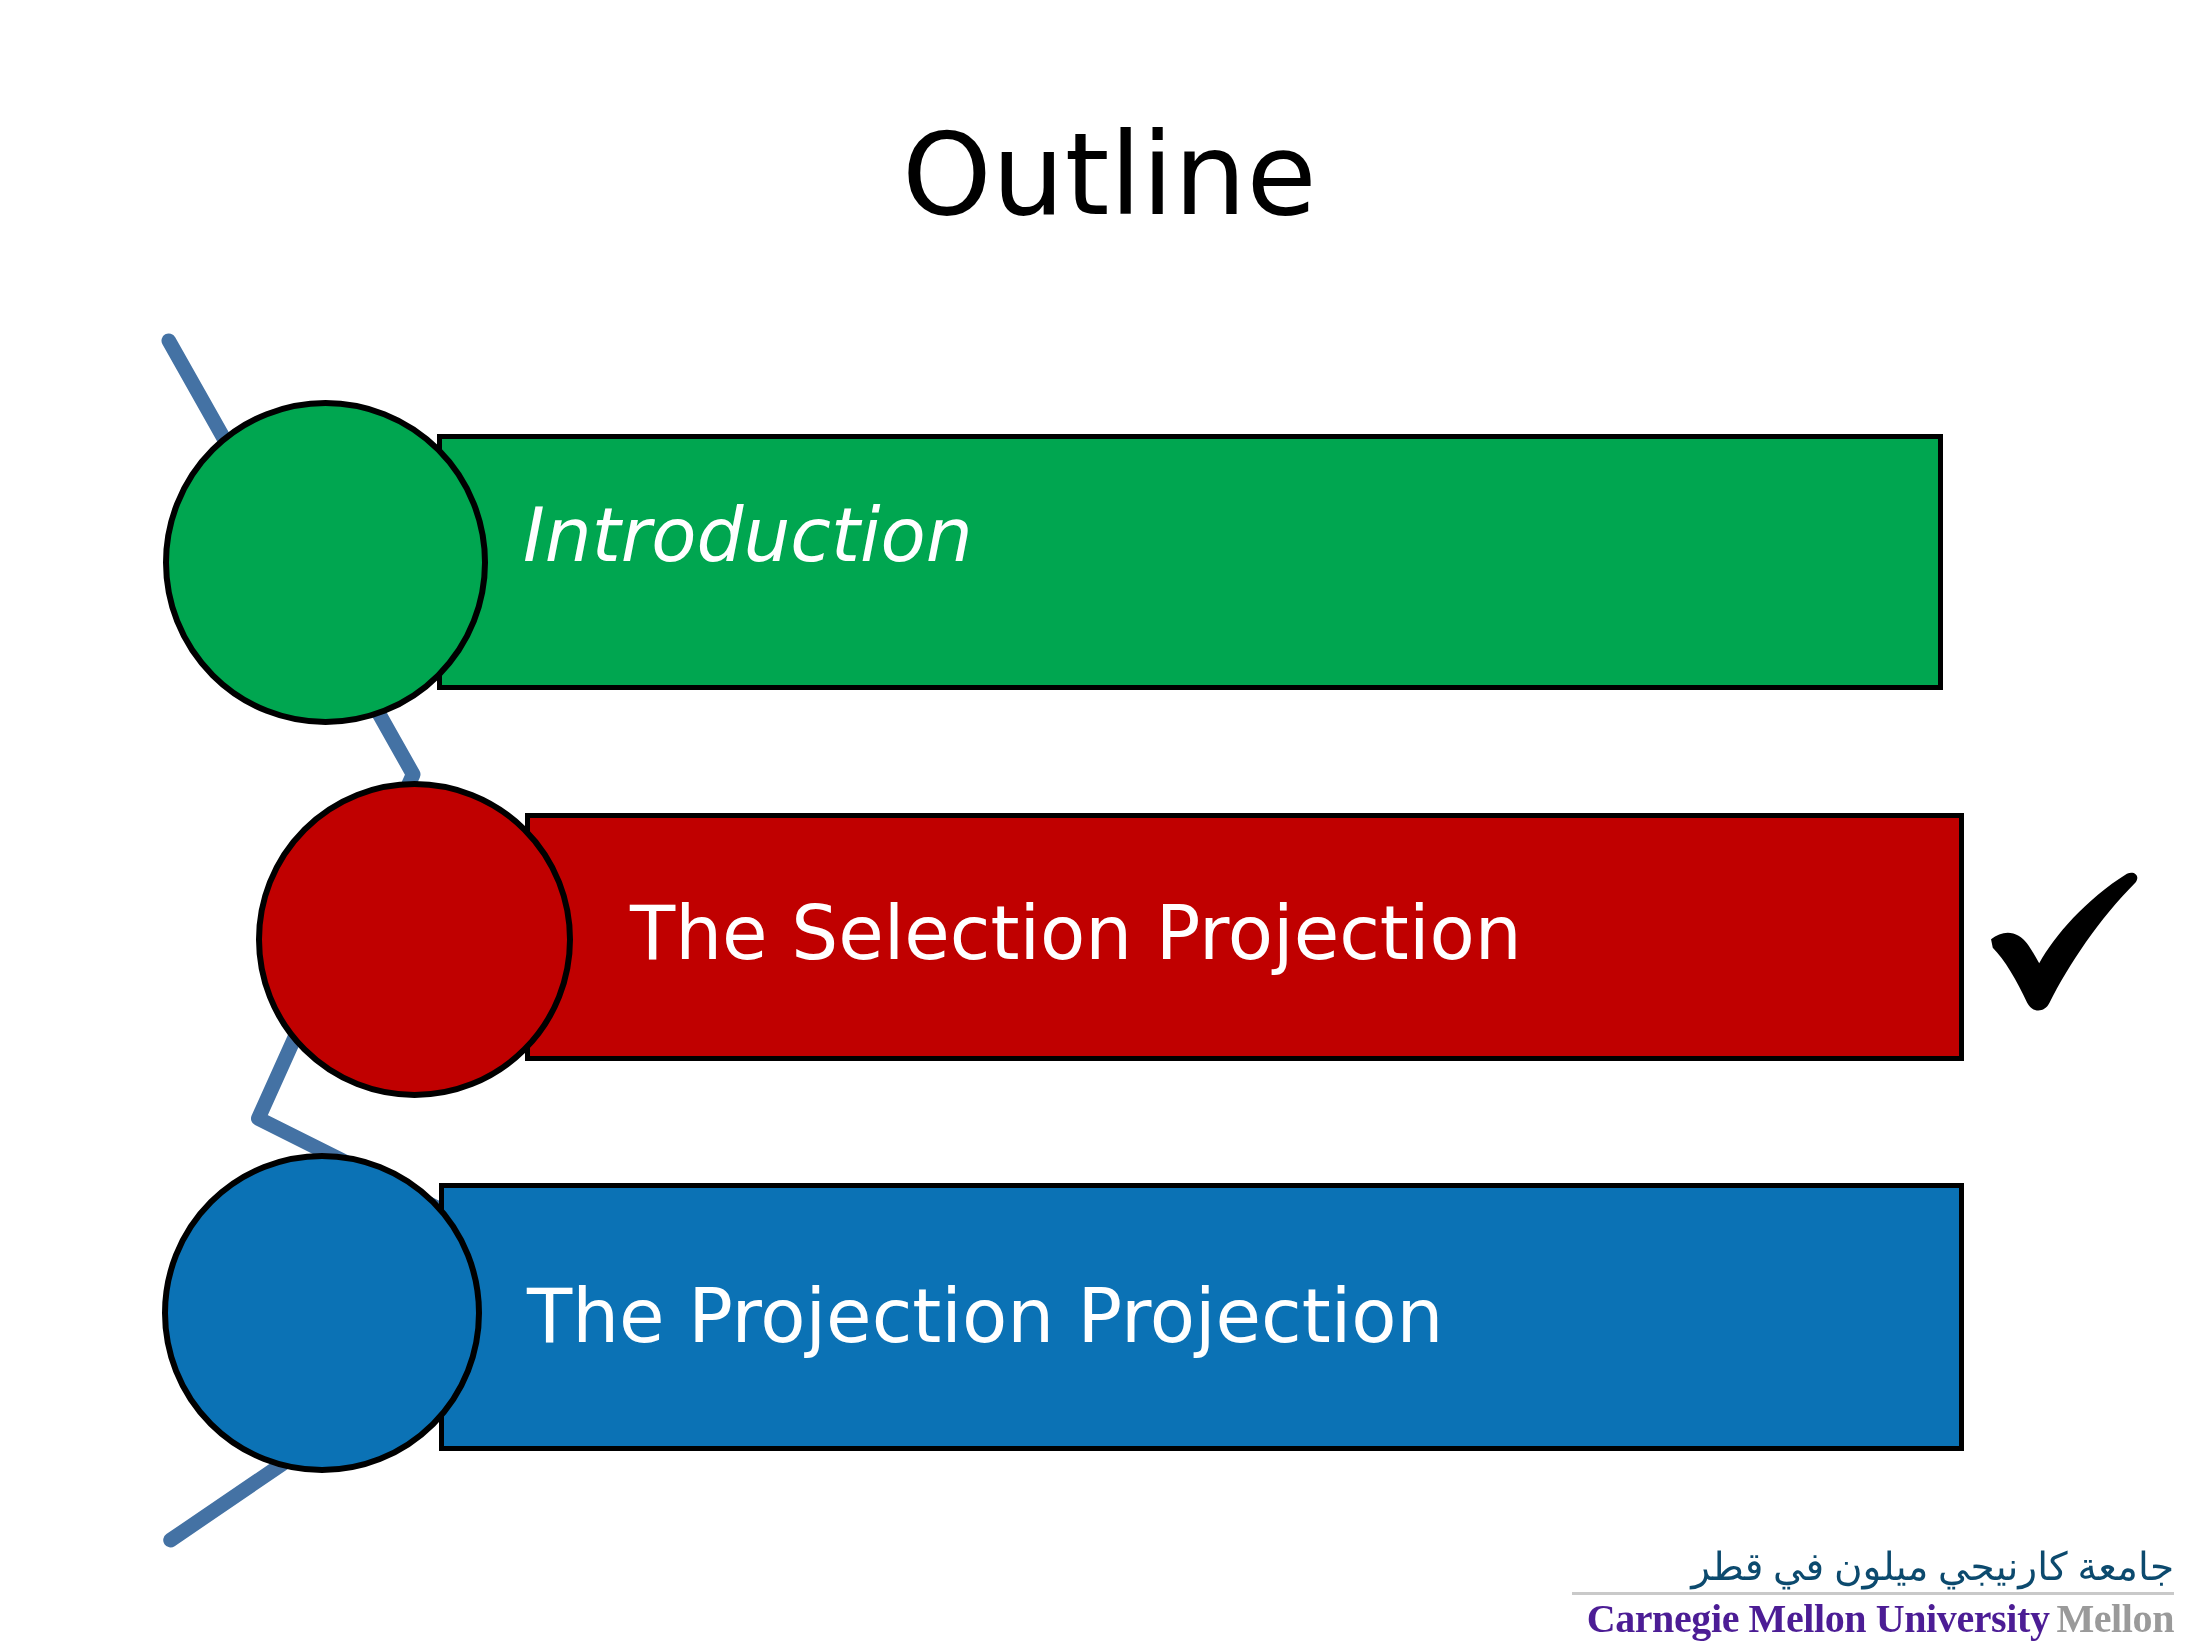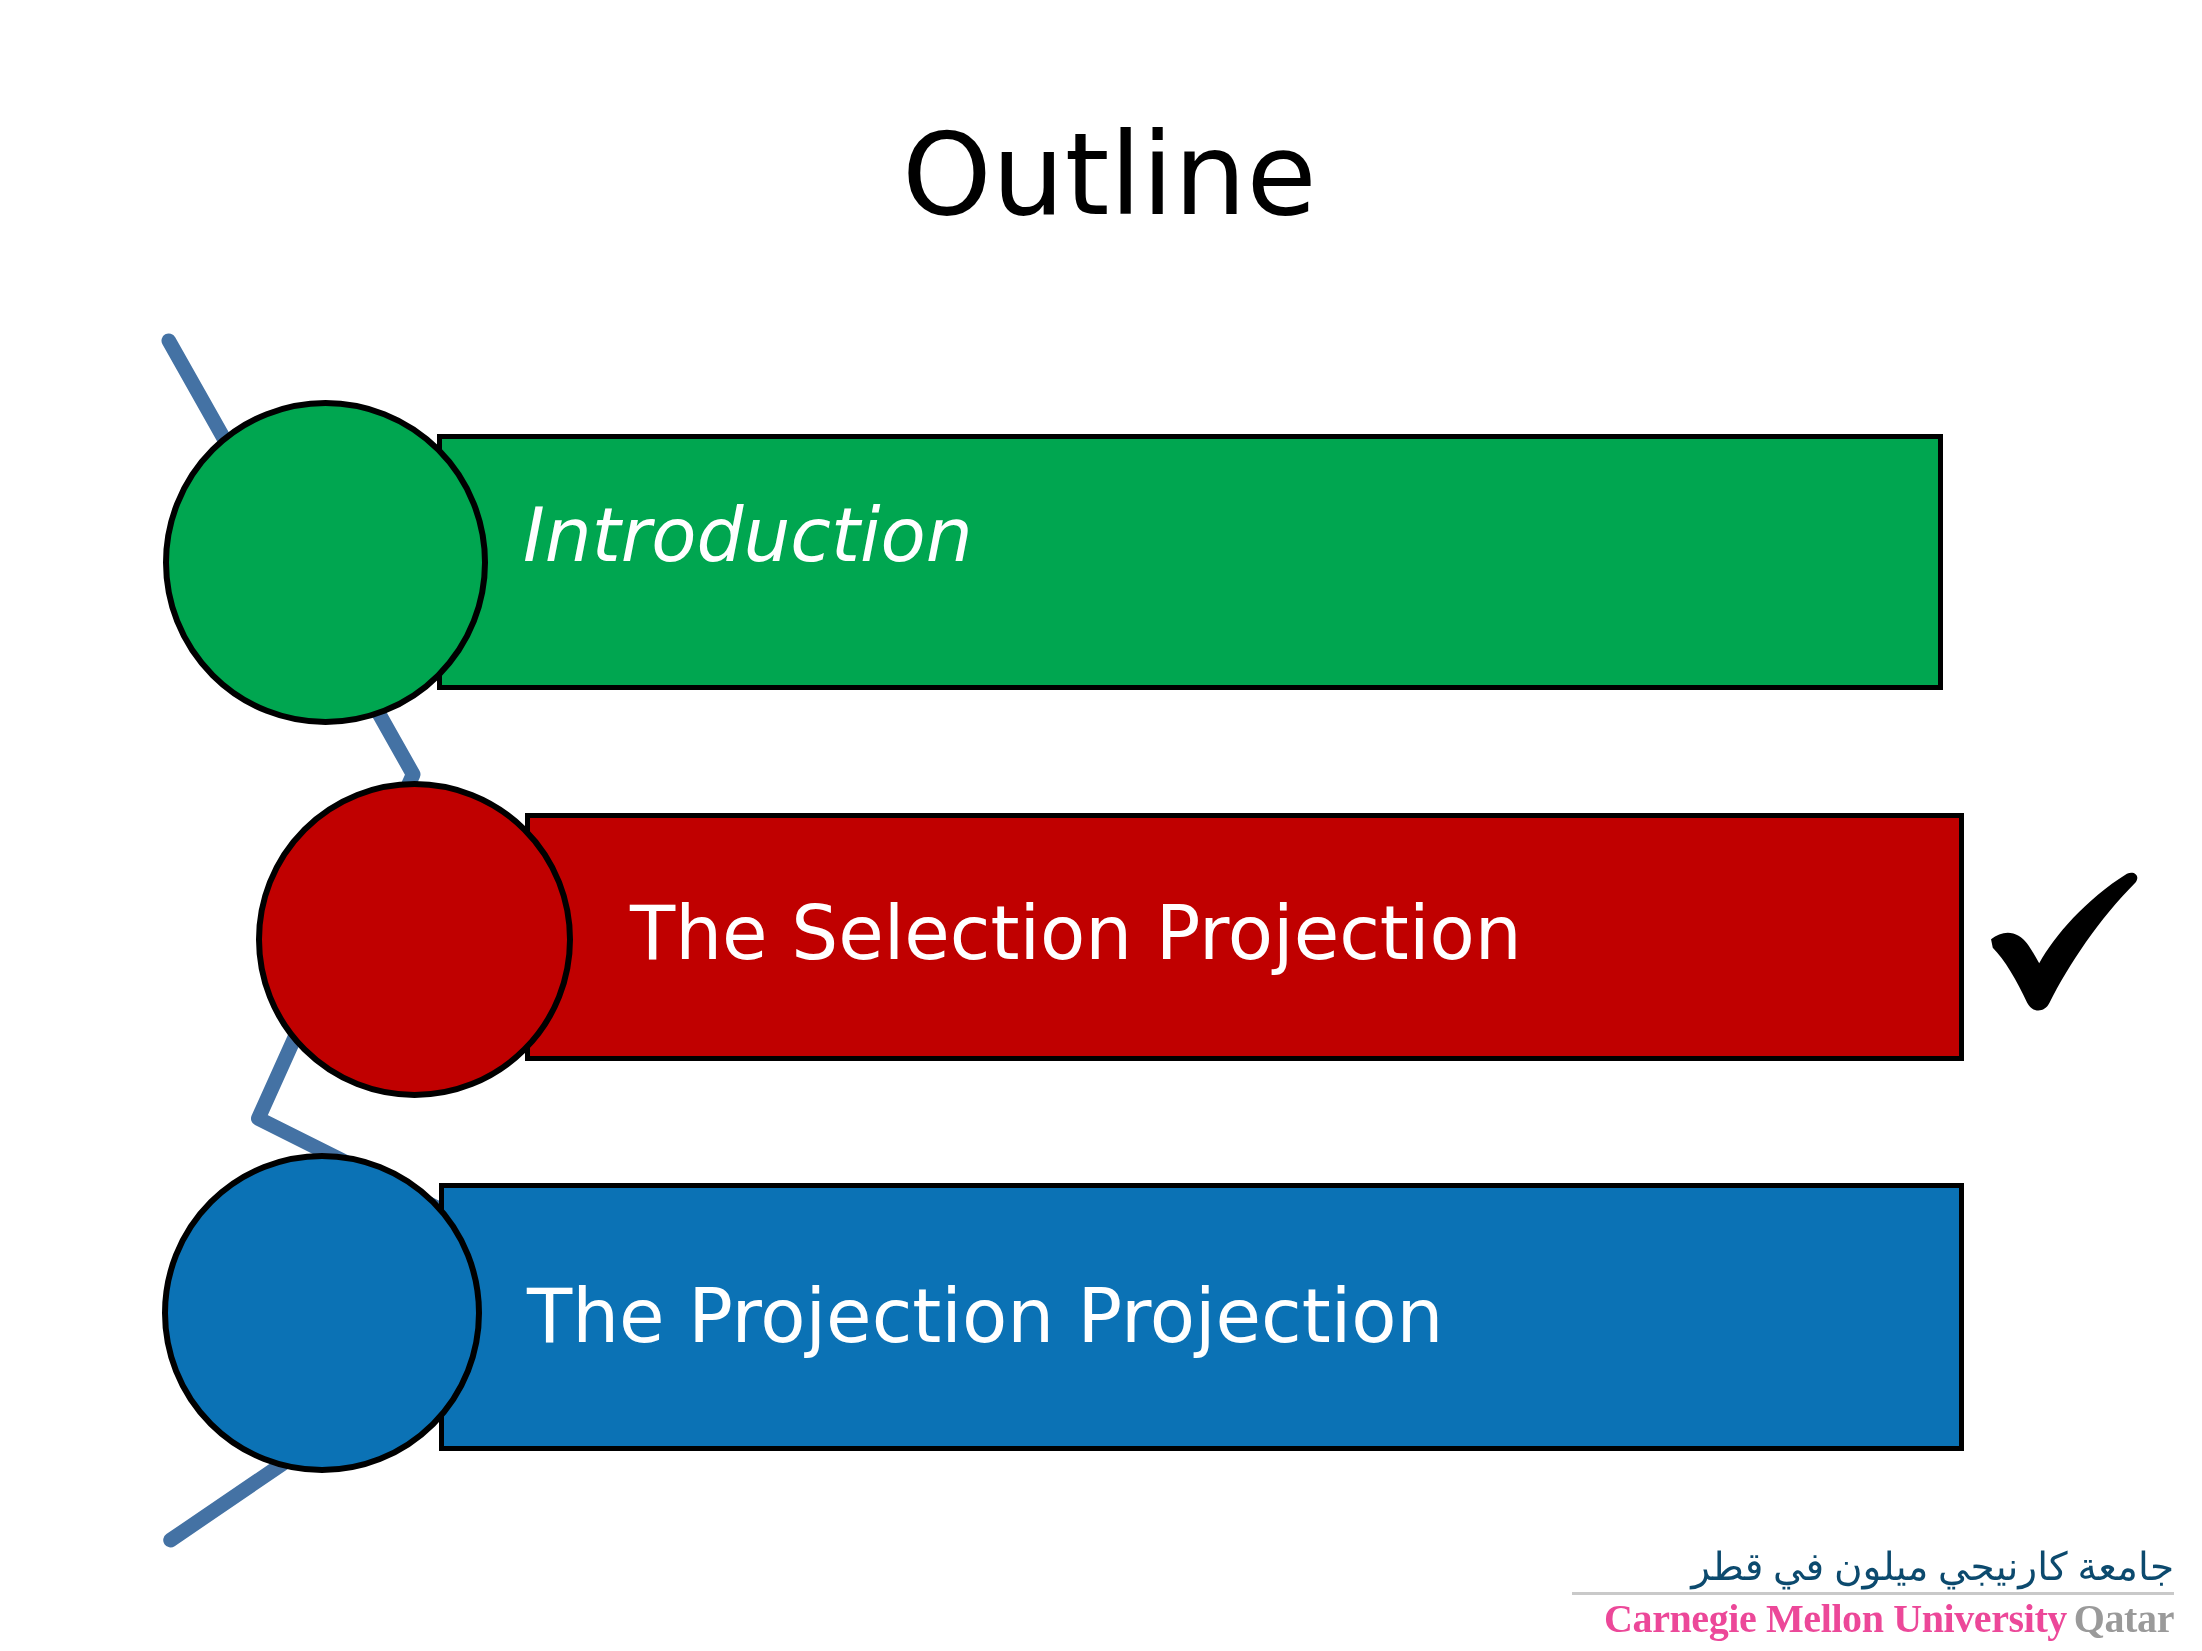--- a/index.html
+++ b/index.html
@@ -149,21 +149,21 @@
     margin: 1.7px 0 3.4px 0;
   }
   #logo-wordmark {
     font-size: 40px;
     font-weight: 700;
     font-family: "Liberation Serif", serif;
     letter-spacing: -0.4px;
     white-space: nowrap;
     line-height: 1.05;
   }
-  #logo-cmu { color: #ec4899; }
+  #logo-cmu { color: #4c1d95; }
   #logo-qatar { color: #9a9a9a; margin-left: 6.9px; }
 </style>
 </head>
 <body>
 
 <div id="slide">
 
   <div id="slide-title">Outline</div>
 
   <svg id="connector-line" viewBox="0 0 2560 1920" xmlns="http://www.w3.org/2000/svg">
@@ -192,18 +192,18 @@
     <path d="M 14 92 C 24 84 36 82 46 88 C 56 94 62 106 70 120
              C 88 88 124 46 172 16 C 180 12 188 18 182 26
              C 140 68 104 122 82 166 C 76 178 62 178 56 166
              C 44 140 30 116 16 102 Z" fill="#000000"></path>
   </svg>
 
   <div id="cmuq-logo">
     <div id="logo-arabic">جامعة كارنيجي ميلون في قطر</div>
     <div id="logo-rule"></div>
     <div id="logo-wordmark">
-      <span id="logo-cmu">Carnegie Mellon University</span><span id="logo-qatar">Qatar</span>
+      <span id="logo-cmu">Carnegie Mellon University</span><span id="logo-qatar">Mellon</span>
     </div>
   </div>
 
 </div>
 
 
 </body></html>

